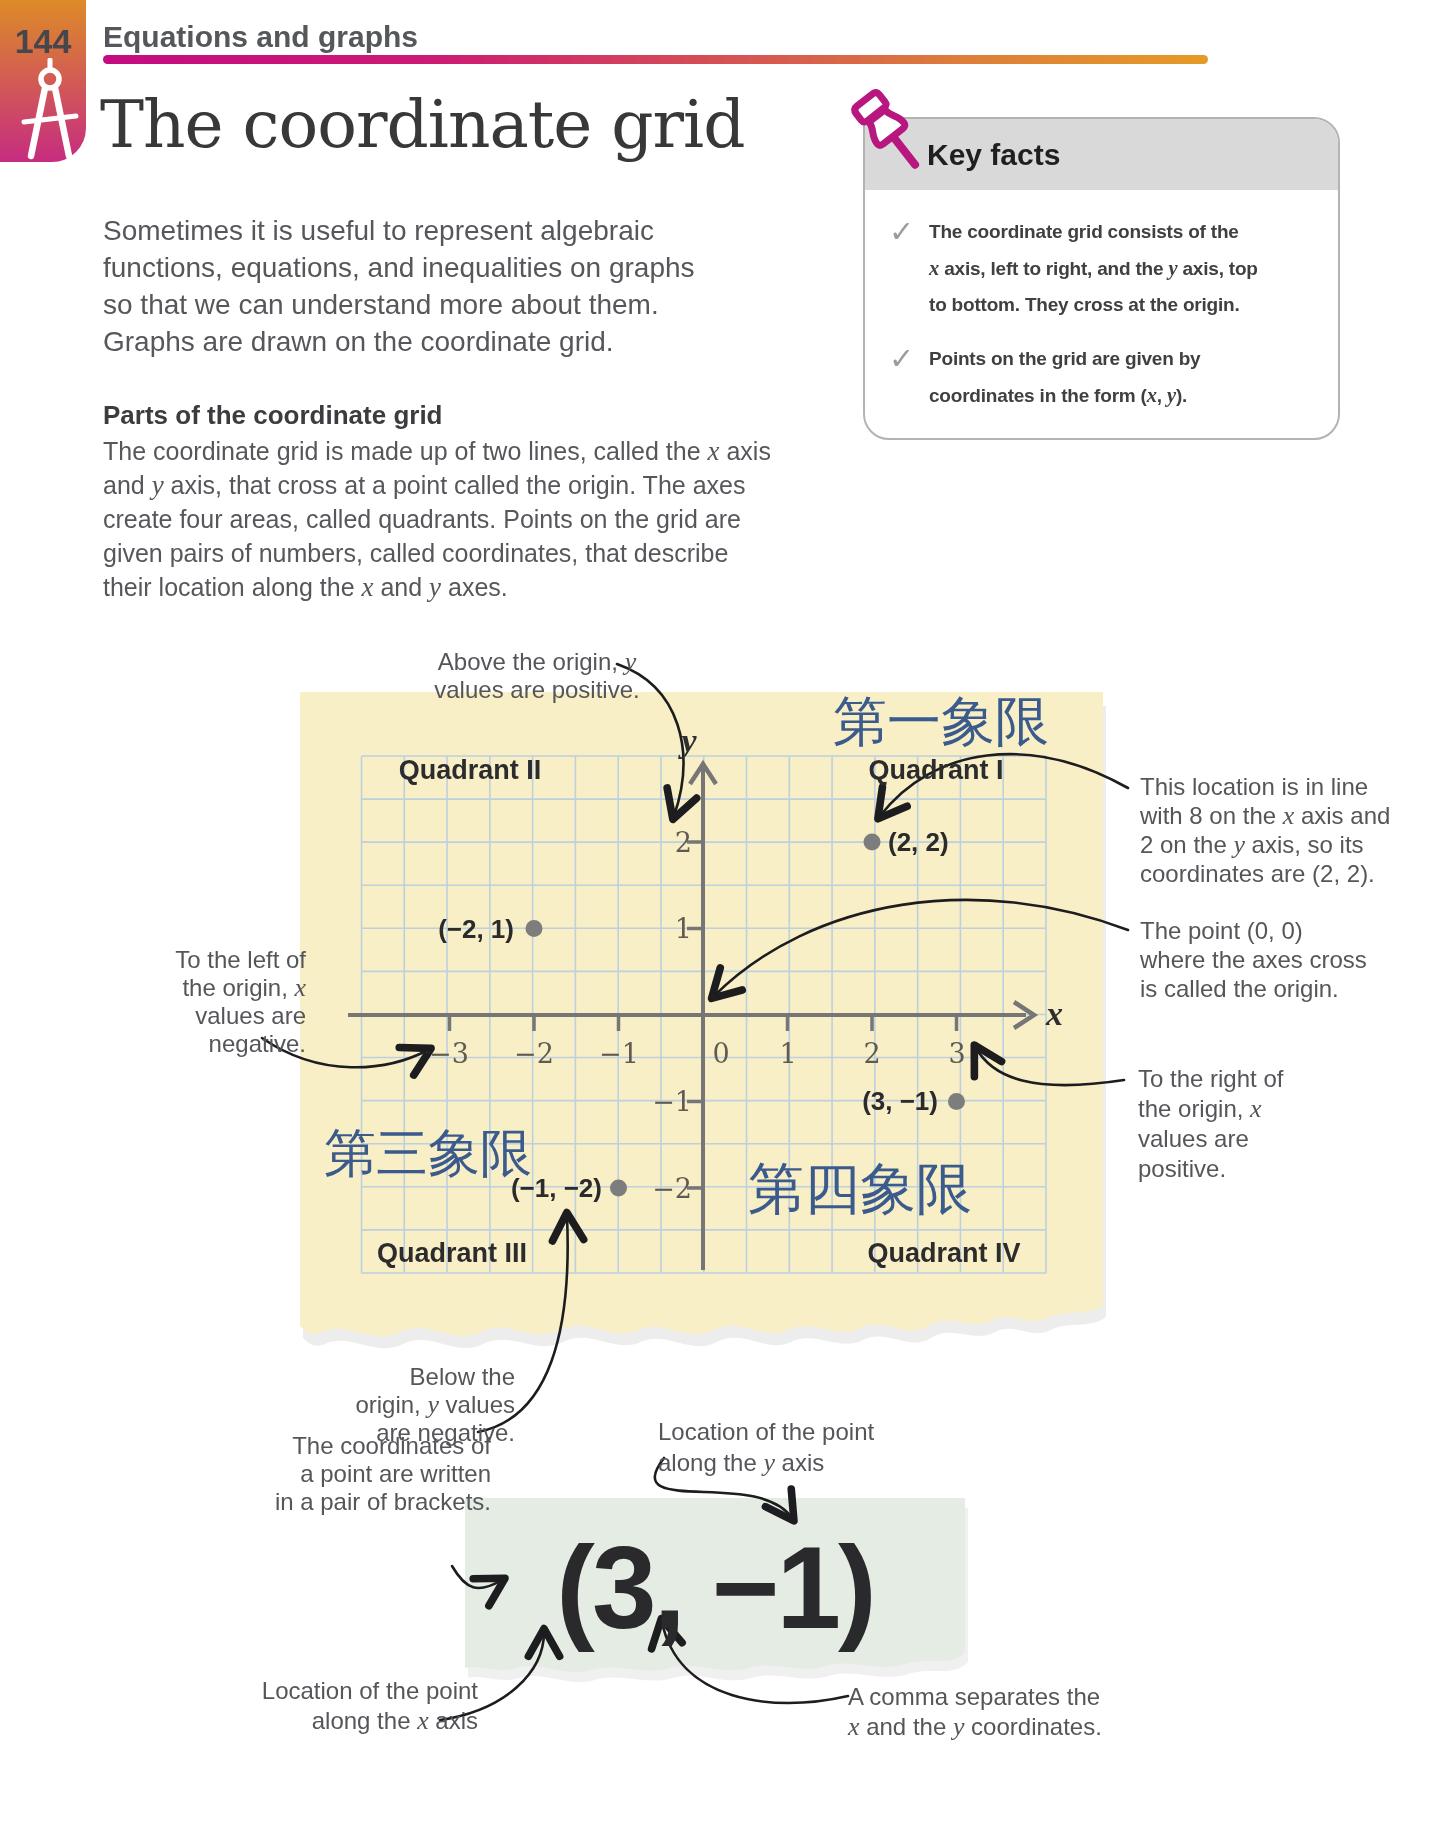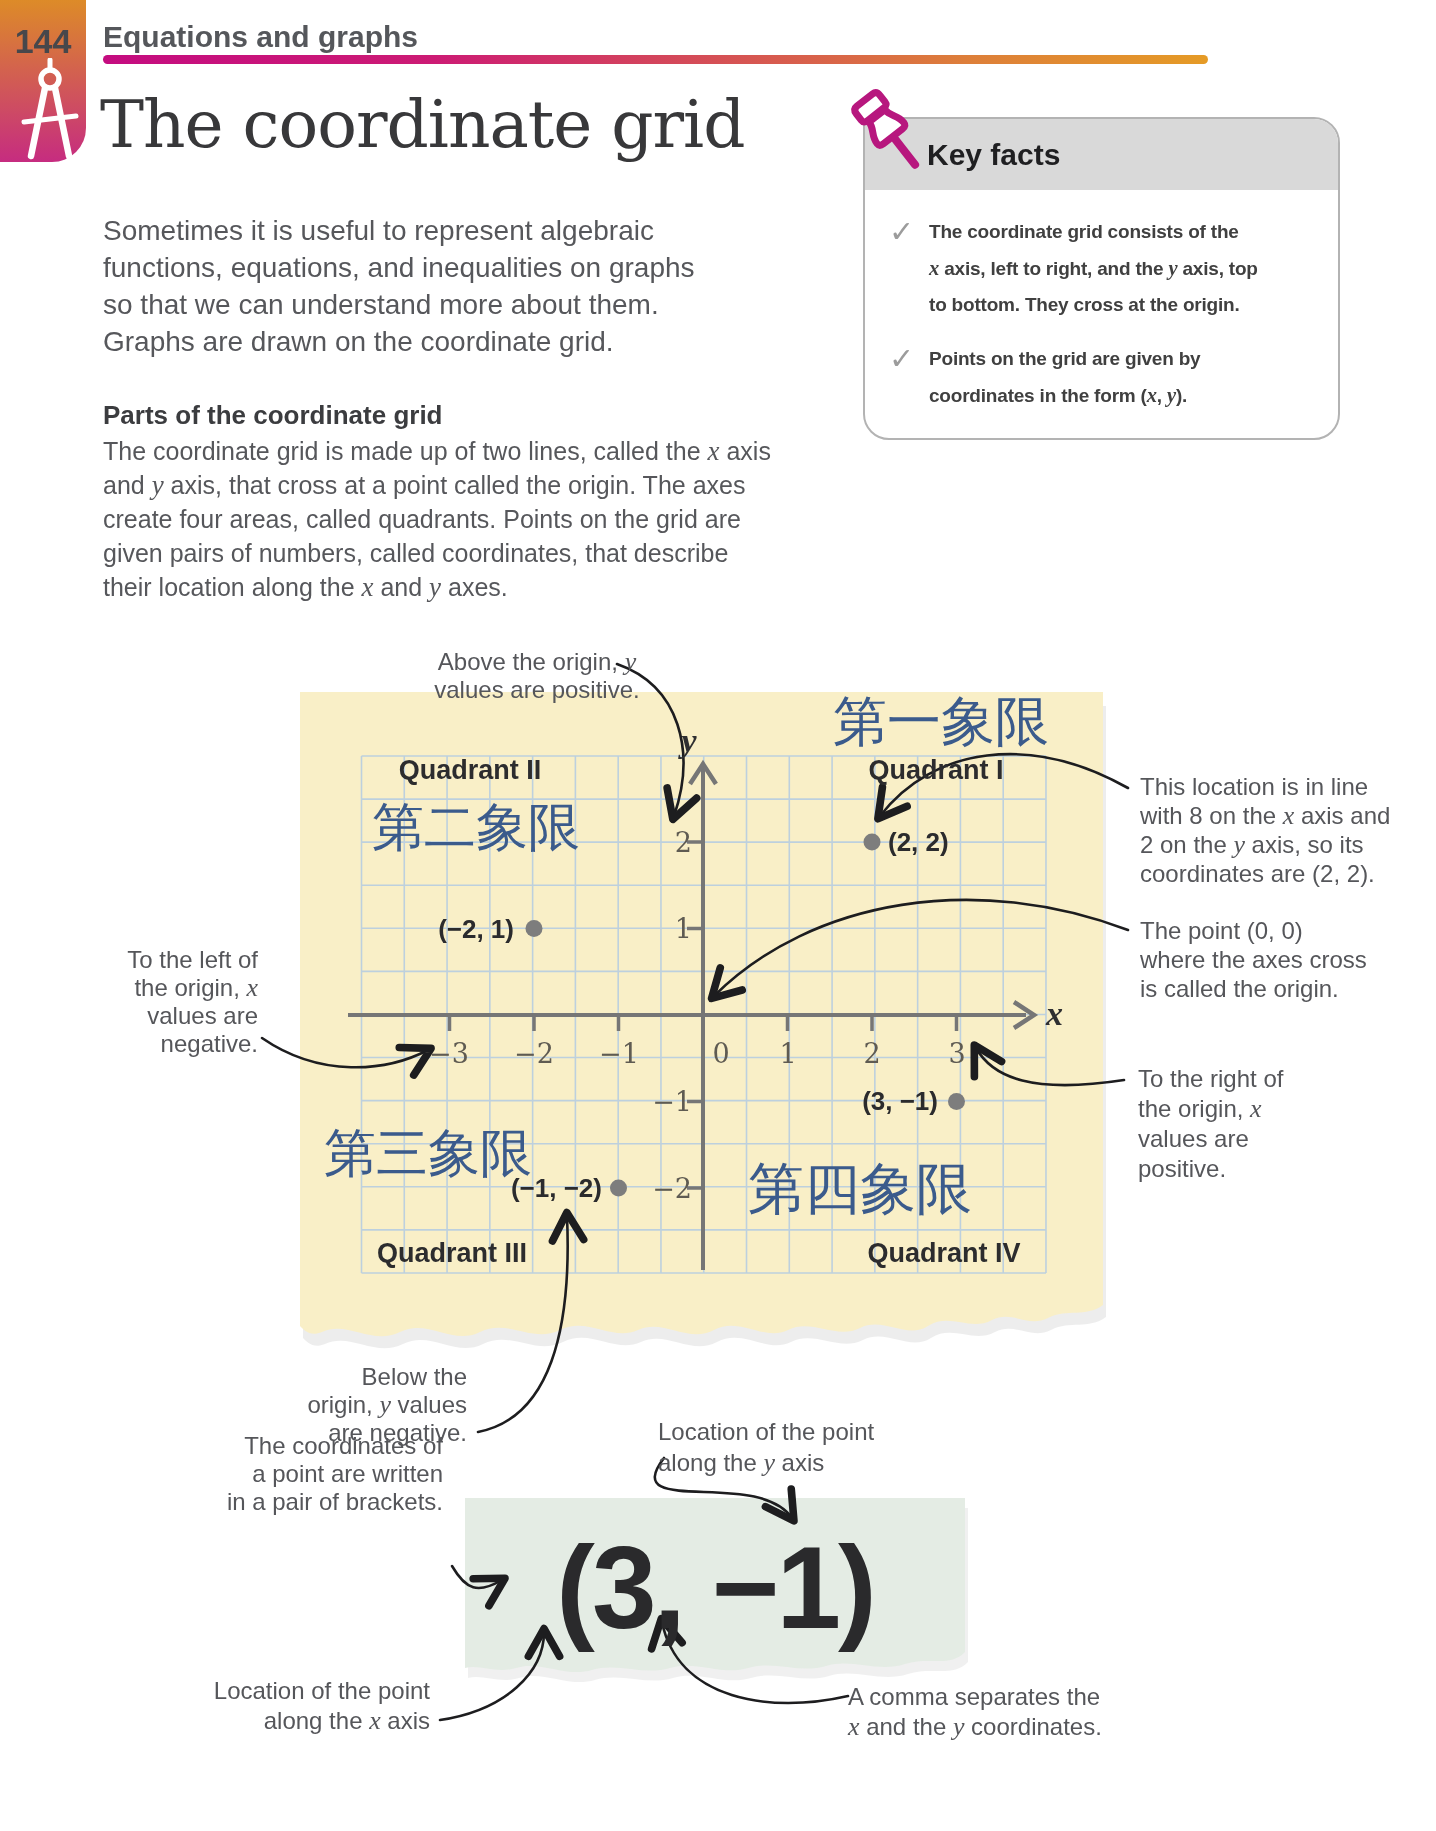--- a/index.html
+++ b/index.html
@@ -32,21 +32,21 @@
            letter-spacing:-0.2px;white-space:pre-line;}
   .pin{position:absolute;left:838px;top:78px;}
 
   .parts-head{position:absolute;left:103px;top:400px;font-size:26px;font-weight:bold;color:#3b3c3f;}
   .parts-body{position:absolute;left:103px;top:434px;width:800px;font-size:25px;line-height:34px;
               color:#56575b;white-space:pre-line;}
 
   .mv{font-family:"Liberation Serif","DejaVu Serif",serif;font-style:italic;font-size:1.08em;}
 
   .ann{position:absolute;font-size:24px;line-height:28px;color:#55565a;white-space:pre-line;}
-  .ann.r{text-align:right;transform:translateX(-100%);}
+  .ann.r{text-align:right;transform:translateX(-100%);margin-left:48px;}
   .ann.c{text-align:center;transform:translateX(-50%);}
 
   .zh{position:absolute;transform:translate(-50%,-50%);font-family:"DejaVu Serif",serif;
       color:#3b5b8c;white-space:nowrap;}
   .qlab{position:absolute;transform:translate(-50%,-50%);font-size:27px;font-weight:bold;
         color:#2c2c2e;white-space:nowrap;}
   .ptlab{position:absolute;font-size:26px;font-weight:bold;color:#2b2b2d;white-space:nowrap;}
   .tickx{position:absolute;transform:translate(-50%,0);font-family:"DejaVu Serif",serif;
          font-size:27px;color:#5f5b52;}
   .ticky{position:absolute;transform:translate(-100%,-50%);font-family:"DejaVu Serif",serif;
@@ -196,21 +196,20 @@
   </svg>
 
   <div class="parts-head">Parts of the coordinate grid</div>
   <div class="parts-body"><span>The coordinate grid is made up of two lines, called the </span><i class="mv">x</i><span> axis
 and </span><i class="mv">y</i><span> axis, that cross at a point called the origin. The axes
 create four areas, called quadrants. Points on the grid are
 given pairs of numbers, called coordinates, that describe
 their location along the </span><i class="mv">x</i><span> and </span><i class="mv">y</i><span> axes.</span></div>
 
   <div class="zh" style="left:941px;top:722px;font-size:54px;">第一象限</div>
-  <div class="zh" style="left:476px;top:828px;font-size:52px;">第二象限</div>
   <div class="zh" style="left:428px;top:1154px;font-size:52px;">第三象限</div>
   <div class="zh" style="left:860px;top:1190px;font-size:56px;">第四象限</div>
 
   <div class="qlab" style="left:936px;top:770px;">Quadrant I</div>
   <div class="qlab" style="left:470px;top:770px;">Quadrant II</div>
   <div class="qlab" style="left:452px;top:1253px;">Quadrant III</div>
   <div class="qlab" style="left:944px;top:1253px;">Quadrant IV</div>
 
   <div class="ptlab" style="left:888px;top:842px;transform:translate(0,-50%);">(2, 2)</div>
   <div class="ptlab" style="left:514px;top:929px;transform:translate(-100%,-50%);">(−2, 1)</div>

